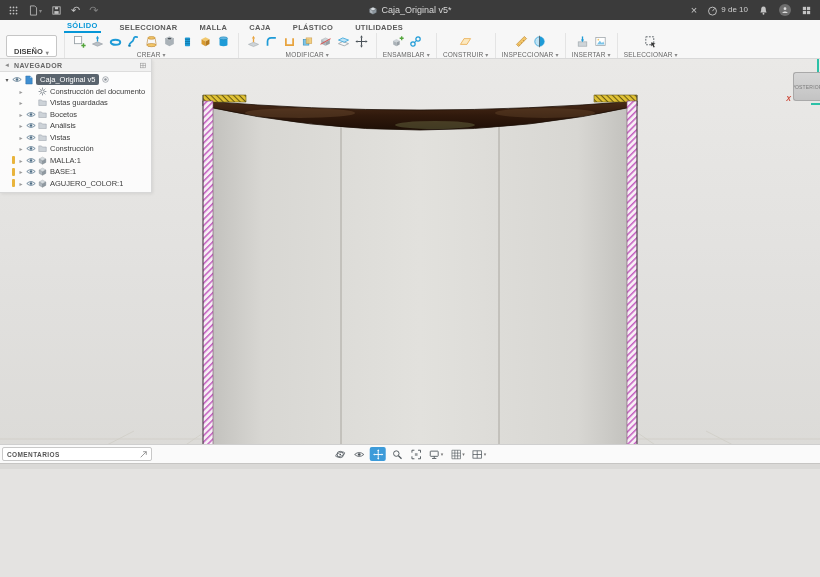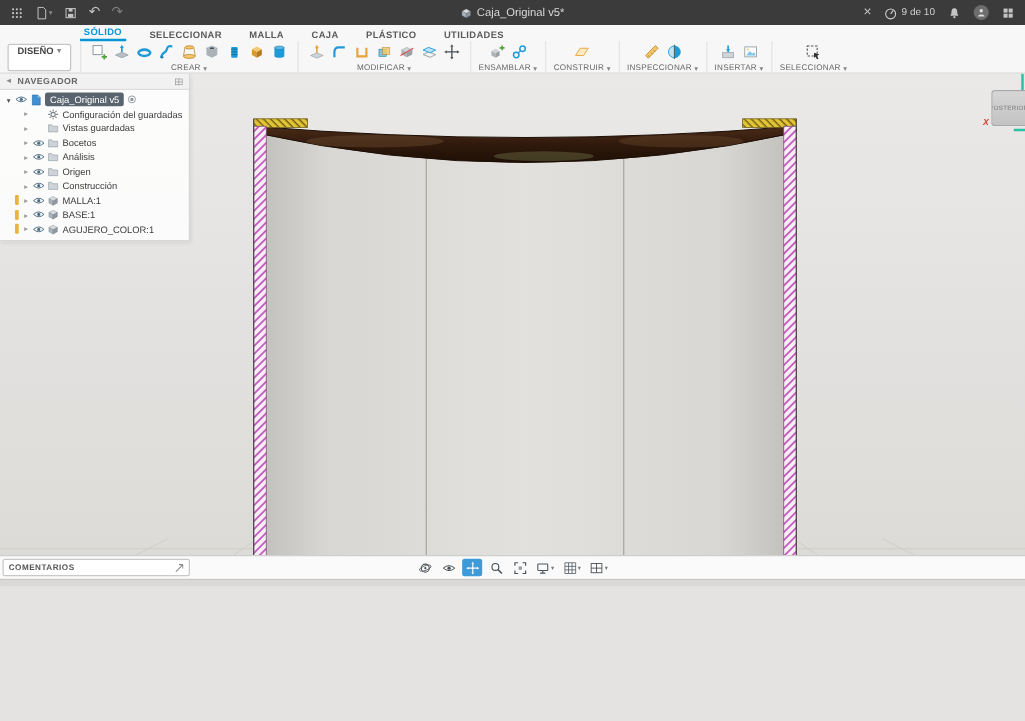--- a/index.html
+++ b/index.html
@@ -19,21 +19,21 @@
   .save-status{display:flex;align-items:flex-start;gap:3px}
   .avatar{width:12px;height:12px;border-radius:50%;background:#6d6d6d;display:flex;align-items:center;justify-content:center;color:#dedede}
   .avatar svg{width:8px;height:8px}
 
   
   .toolbar{height:39px;background:#f7f7f7;border-bottom:1px solid #d8d8d8}
   .tabs-row{height:13px;display:flex;align-items:flex-end;gap:16px;padding-left:64px}
   .tab{font-size:7.5px;font-weight:bold;color:#5a5a5a;letter-spacing:.3px;padding:0 3px 1px}
   .tab.active{color:#0696d7;border-bottom:2px solid #0696d7}
   .tools-row{height:25px;display:flex;align-items:stretch;padding-left:6px}
-  .design-btn{align-self:center;display:flex;align-items:flex-start;gap:3px;height:22px;padding:0 7px;background:#fff;border:1px solid #c6c6c6;border-radius:2px;font-size:7.5px;font-weight:bold;color:#444;margin-right:7px}
+  .design-btn{align-self:center;display:flex;align-items:flex-end;gap:3px;height:22px;padding:0 7px;background:#fff;border:1px solid #c6c6c6;border-radius:2px;font-size:7.5px;font-weight:bold;color:#444;margin-right:7px}
   .gcaret{font-style:normal;font-size:6px;color:#888}
   .tgroup{display:flex;flex-direction:column;align-items:center;justify-content:center;padding:1px 6px 0;border-left:1px solid #e4e4e4}
   .ticons{display:flex;gap:1px;height:15px;align-items:center;color:#4a5258}
   .tico{width:17px;height:15px;display:flex;align-items:center;justify-content:center}
   .tico svg{width:13px;height:13px;display:block}
   .glabel{font-size:6.5px;color:#666;margin-top:2px;display:flex;align-items:center;gap:2px;letter-spacing:.2px}
 
   
   .viewport{position:relative;height:385px;background:linear-gradient(#eae9e7,#e2e1df 55%,#dcdbd8);overflow:hidden}
   .scene{position:absolute;left:0;top:0;display:block}
@@ -667,21 +667,21 @@
     <span class="eye">
             <svg>
               <use href="#s-eye"></use>
             </svg>
           </span>
     <span class="ficon">
             <svg>
               <use href="#s-gear"></use>
             </svg>
           </span>
-    <span class="lbl">Configuración del guardadas</span>
+    <span class="lbl">Construcción del documento</span>
   </div>
 
   <div class="tree-row no-eye">
     <span class="mark"></span>
     <span class="arr">▸</span>
     <span class="eye">
             <svg>
               <use href="#s-eye"></use>
             </svg>
           </span>
@@ -731,21 +731,21 @@
     <span class="eye">
             <svg>
               <use href="#s-eye"></use>
             </svg>
           </span>
     <span class="ficon">
             <svg>
               <use href="#s-folder"></use>
             </svg>
           </span>
-    <span class="lbl">Origen</span>
+    <span class="lbl">Vistas</span>
   </div>
 
   <div class="tree-row">
     <span class="mark"></span>
     <span class="arr">▸</span>
     <span class="eye">
             <svg>
               <use href="#s-eye"></use>
             </svg>
           </span>

